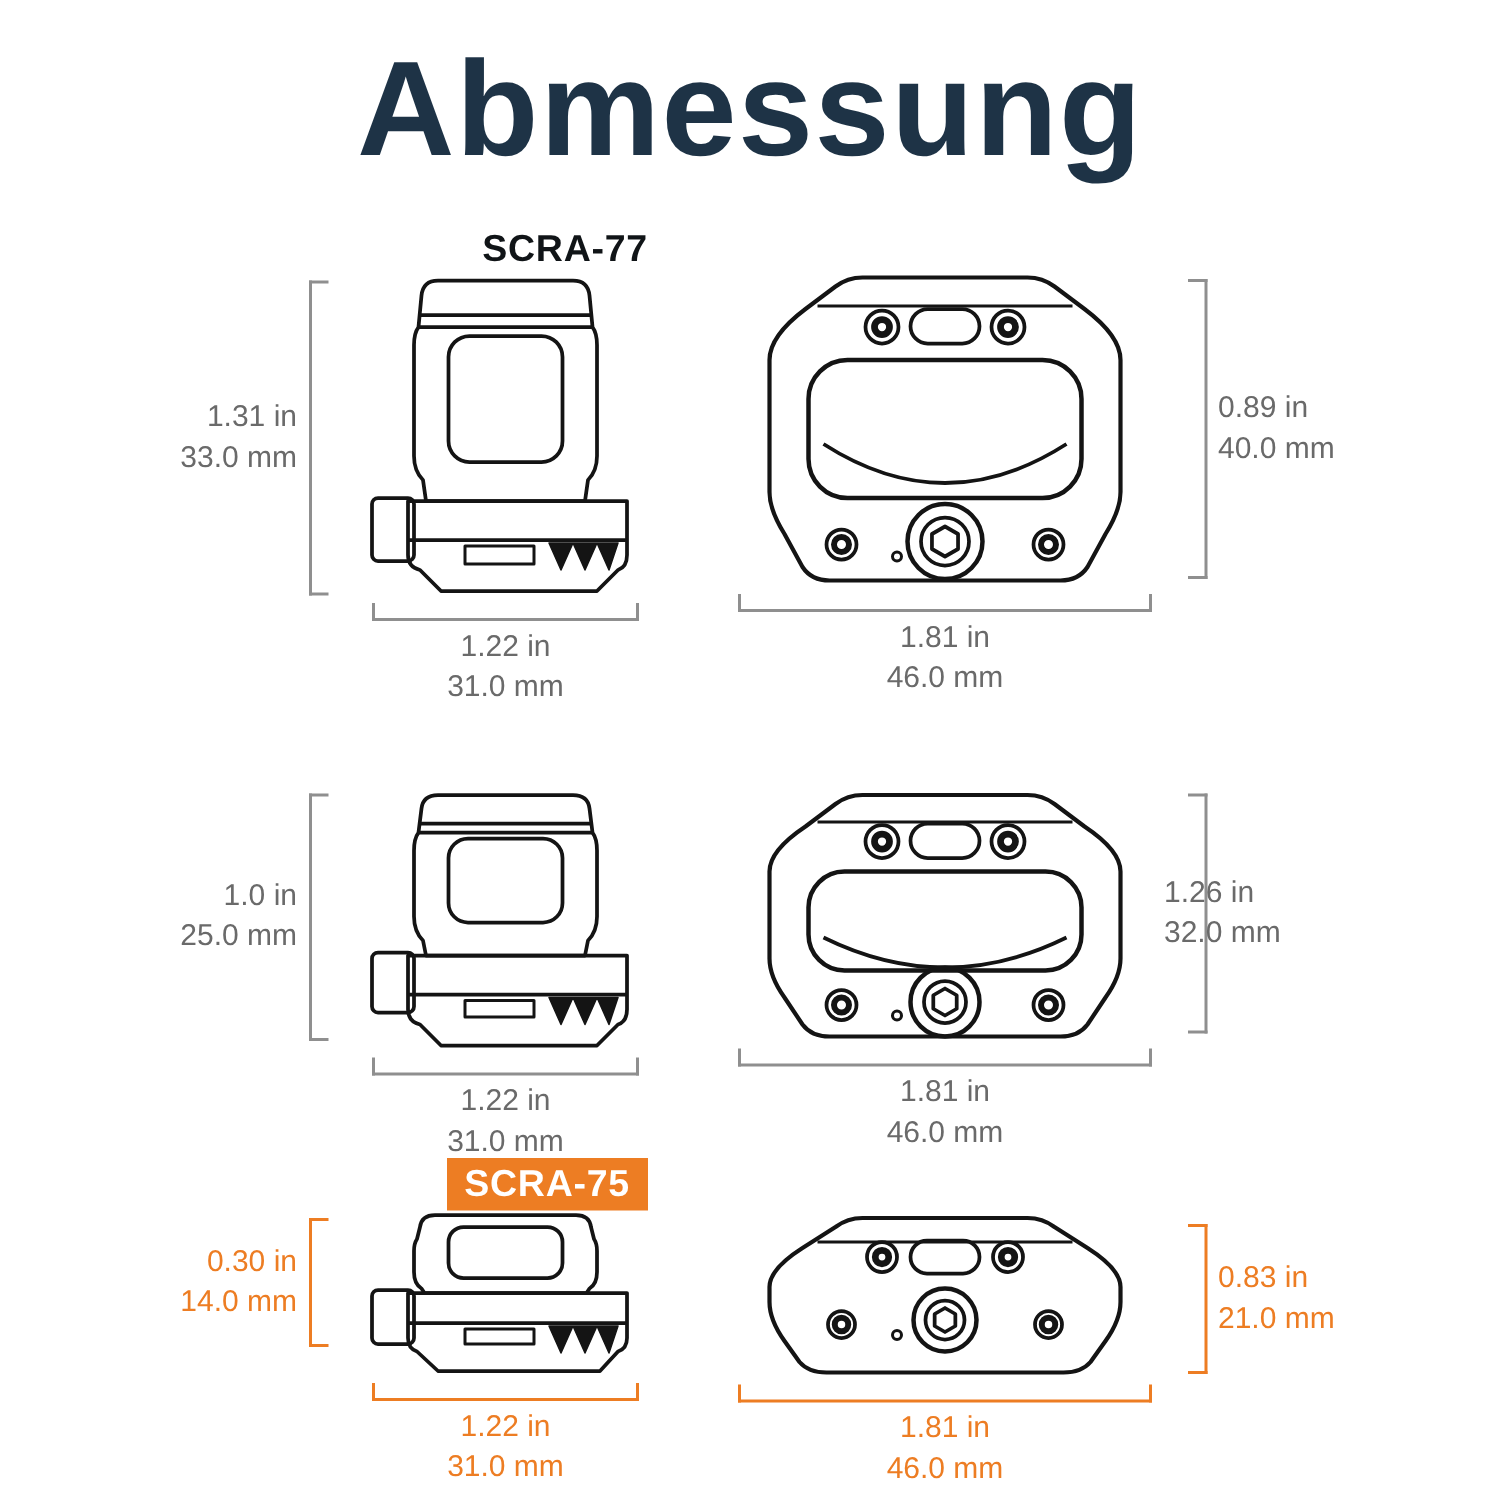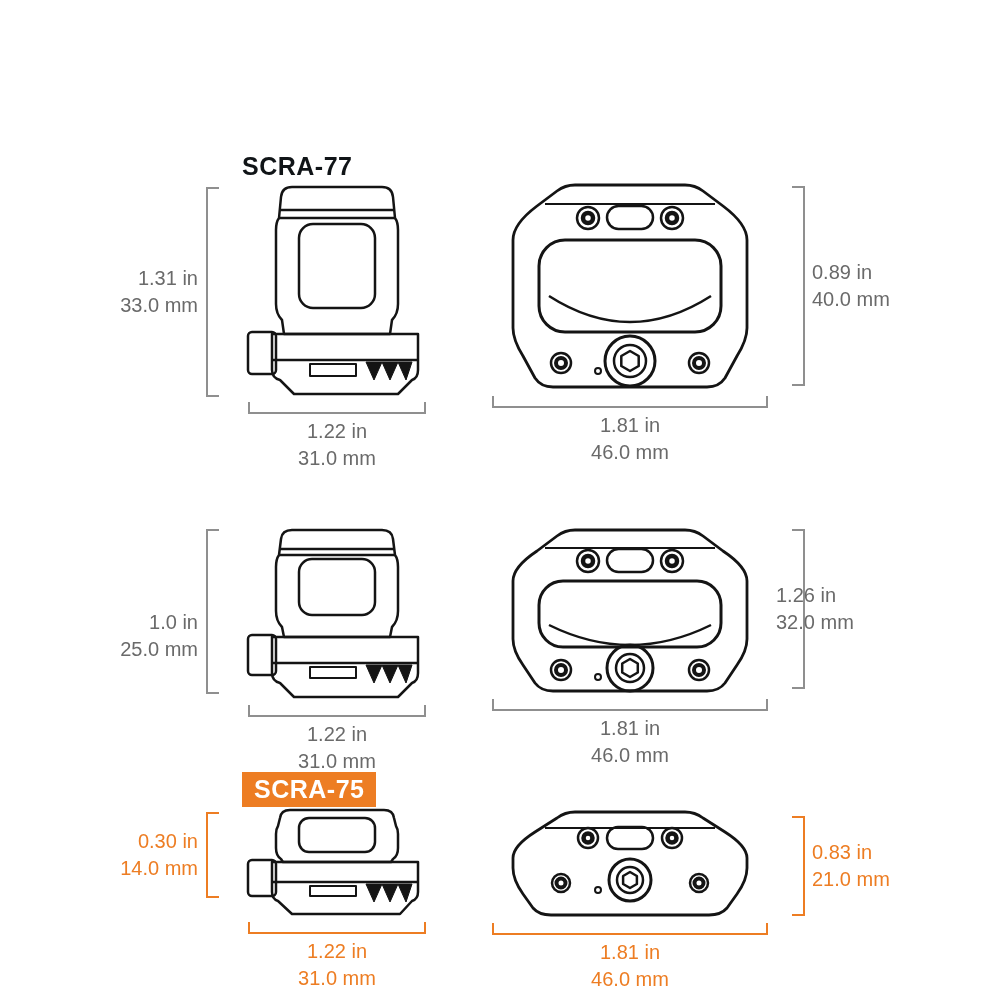--- a/index.html
+++ b/index.html
@@ -5,39 +5,40 @@
   :root{
     --title:#1e3346; --ink:#141414; --dim:#8f8f8f; --dim-text:#6a6a6a;
     --accent:#ed7d23; --accent-text:#ffffff;
   }
   *{margin:0;padding:0;box-sizing:border-box;}
   body{background:#ffffff;font-family:"Liberation Sans",sans-serif;}
   .canvas{position:relative;width:1000px;height:1000px;background:#ffffff;overflow:hidden;}
   .title{position:absolute;top:22px;left:0;width:100%;text-align:center;
          font-size:90px;font-weight:bold;letter-spacing:1px;color:var(--title);}
   .row{position:absolute;left:0;width:1000px;}
-  .model-wrap{position:absolute;text-align:left;}
+  .model-wrap{position:absolute;text-align:right;}
   .model-label{font-size:25px;font-weight:bold;color:#101417;letter-spacing:.5px;}
   .model-label.highlight{background:var(--accent);color:var(--accent-text);padding:3px 12px;display:inline-block;}
   .drawing{position:absolute;color:var(--ink);}
   .drawing *{vector-effect:non-scaling-stroke;}
   .bracket{position:absolute;}
   .bracket.v-left{border-left:2px solid var(--dim);border-top:2px solid var(--dim);border-bottom:2px solid var(--dim);}
   .bracket.v-right{border-right:2px solid var(--dim);border-top:2px solid var(--dim);border-bottom:2px solid var(--dim);}
   .bracket.h{border-left:2px solid var(--dim);border-right:2px solid var(--dim);border-bottom:2px solid var(--dim);}
   .bracket.accent{border-color:var(--accent);}
   .dim-text{position:absolute;font-size:20px;line-height:1.35;color:var(--dim-text);}
   .dim-text.accent{color:var(--accent);}
   .ta-r{text-align:right;} .ta-c{text-align:center;} .ta-l{text-align:left;}
 </style>
 </head>
 <body>
 
 <div class="canvas">
 
+  <div class="title">Abmessung</div>
 
   <section class="row" style="top:150px;height:345px;">
     <div class="model-wrap" style="left:242px;top:2px;width:190px;">
       <span class="model-label">SCRA-77</span>
     </div>
 
     <svg class="drawing" style="left:242px;top:32px;" width="190" height="235" viewBox="0 0 190 235" fill="none" stroke="currentColor" stroke-width="2.5" stroke-linejoin="round">
       <path d="M50,5 H140 Q150,5 151,15 L153,36 Q156,40 156,48 V122 Q156,132 150,138 L148,152 H42 L40,138 Q34,132 34,122 V48 Q34,40 37,36 L39,15 Q40,5 50,5 Z"></path>
       <path d="M38,28 H152"></path>
       <path d="M36,36 H154"></path>
@@ -100,21 +101,21 @@
       <path d="M36,30 H154"></path>
       <rect x="57" y="34" width="76" height="56" rx="13"></rect>
       <rect x="6" y="110" width="28" height="40" rx="4"></rect>
       <path d="M30,112 L176,112 L176,148 Q176,156 170,158 L156,172 L52,172 L38,158 Q30,156 30,148 Z"></path>
       <path d="M30,138 H176"></path>
       <rect x="68" y="142" width="46" height="11" stroke-width="2"></rect>
       <path d="M124,140 L132,158 L140,140 L148,158 L156,140 L164,158 L170,140 Z" fill="currentColor" stroke-width="1"></path>
     </svg>
 
     <div class="bracket v-left" style="left:206px;top:34px;width:13px;height:165px;"></div>
-    <div class="dim-text ta-r" style="left:110px;top:89px;width:88px;margin-top:25px;">
+    <div class="dim-text ta-r" style="left:110px;top:89px;width:88px;">
       <div>1.0 in</div>
       <div>25.0 mm</div>
     </div>
     <div class="bracket h" style="left:248px;top:210px;width:178px;height:12px;"></div>
     <div class="dim-text ta-c" style="left:242px;top:226px;width:190px;">
       <div>1.22 in</div>
       <div>31.0 mm</div>
     </div>
 
     <svg class="drawing" style="left:485px;top:30px;" width="290" height="185" viewBox="0 0 290 185" fill="none" stroke="currentColor" stroke-width="2.8" stroke-linejoin="round">

